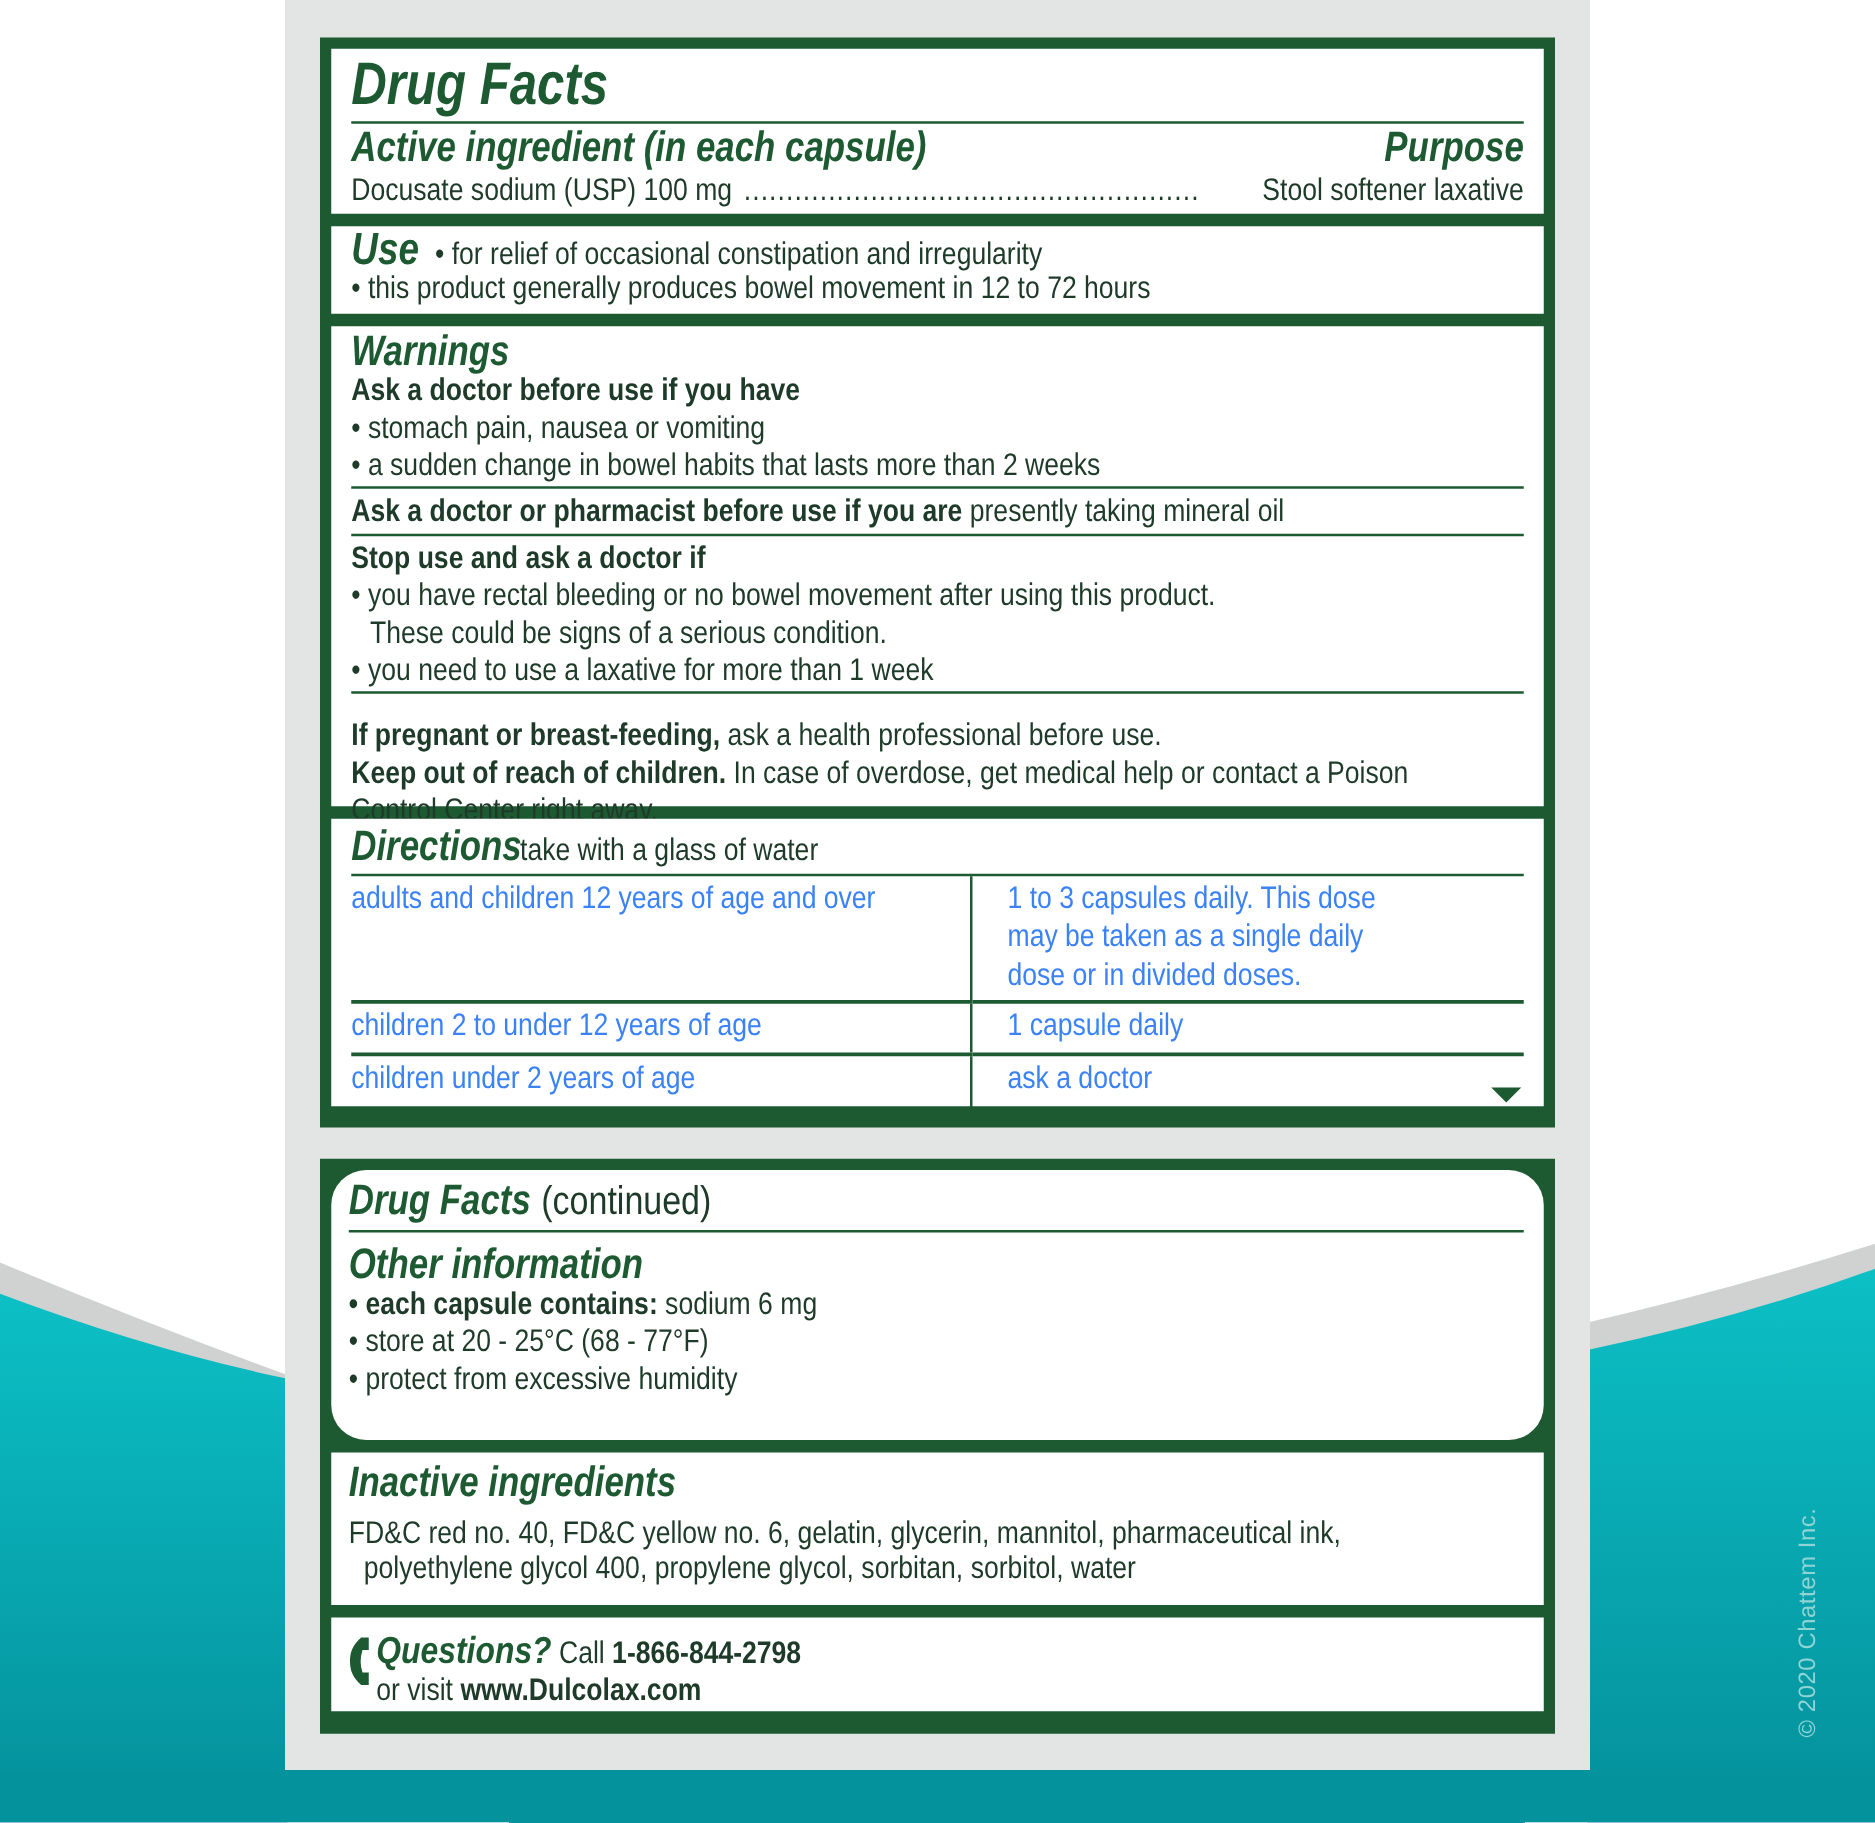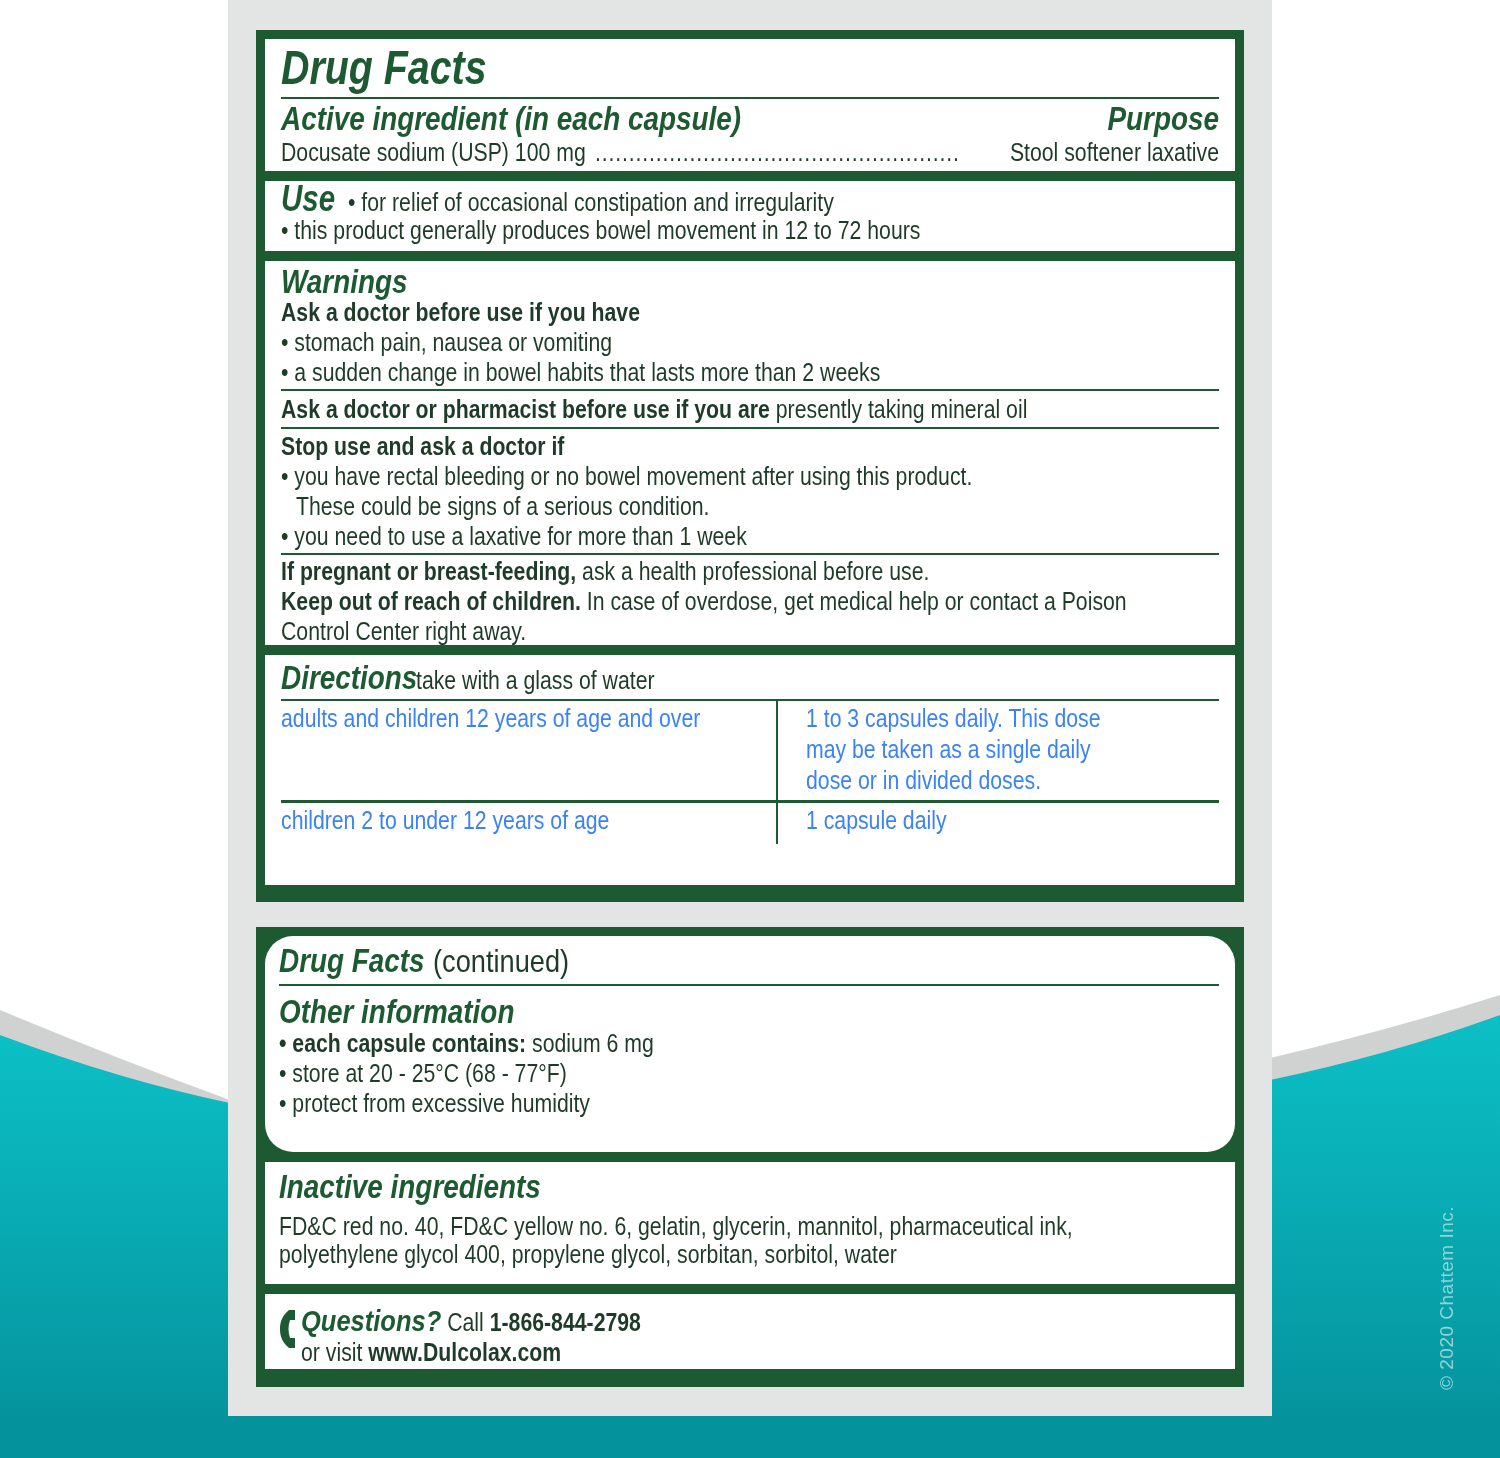--- a/index.html
+++ b/index.html
@@ -104,21 +104,21 @@
     <div class="rule" style="margin-top:2px;"></div>
     <div class="txt" style="height:36px; line-height:36px;">
       <span class="cond"><span class="b">Ask a doctor or pharmacist before use if you are</span><span> presently taking mineral oil</span></span>
     </div>
     <div class="rule"></div>
     <div class="txt" style="margin-top:2px;"><span class="cond b">Stop use and ask a doctor if</span></div>
     <div class="txt"><span class="cond">• you have rectal bleeding or no bowel movement after using this product.</span></div>
     <div class="txt" style="padding-left:15px;"><span class="cond">These could be signs of a serious condition.</span></div>
     <div class="txt"><span class="cond">• you need to use a laxative for more than 1 week</span></div>
     <div class="rule" style="margin-top:2px;"></div>
-    <div class="txt" style="margin-top:1px;"><span class="cond"><span class="b">If pregnant or breast-feeding,</span><span> ask a health professional before use.</span></span></div>
+    <div class="txt" style="margin-top:18px;"><span class="cond"><span class="b">If pregnant or breast-feeding,</span><span> ask a health professional before use.</span></span></div>
     <div class="txt"><span class="cond"><span class="b">Keep out of reach of children.</span><span> In case of overdose, get medical help or contact a Poison</span></span></div>
     <div class="txt"><span class="cond">Control Center right away.</span></div>
   </div>
 
   <div class="section" style="top:625px; height:230px;">
     <div style="height:44px; white-space:nowrap; padding-top:4px;">
       <span class="title" style="font-size:34px; line-height:36px;">Directions</span>
       <span class="txt cond" style="margin-left:-36px;">take with a glass of water</span>
     </div>
     <div class="rule"></div>
@@ -128,20 +128,24 @@
         <td style="width:496px;"><span class="cond">adults and children 12 years of age and over</span></td>
         <td class="c2">
           <div><span class="cond">1 to 3 capsules daily. This dose</span></div>
           <div><span class="cond">may be taken as a single daily</span></div>
           <div><span class="cond">dose or in divided doses.</span></div>
         </td>
       </tr>
       <tr style="height:42px;margin-top:28px;">
         <td><span class="cond">children 2 to under 12 years of age</span></td>
         <td class="c2"><span class="cond">1 capsule daily</span></td>
+      </tr>
+      <tr style="height:46px;">
+        <td><span class="cond">children under 2 years of age</span></td>
+        <td class="c2"><span class="cond">ask a doctor</span><span class="arrow"></span></td>
       </tr>
     </tbody>
       </table>
   </div>
 </div>
 
 <div class="label-box bottom" style="z-index:2;">
   <div class="section" style="top:9px; height:216px; padding-left:14px;border-radius:28px;">
     <div style="height:48px; white-space:nowrap; padding-top:4px;">
       <span class="title" style="font-size:34px; line-height:40px;">Drug Facts</span>
@@ -154,21 +158,21 @@
     <div class="txt"><span class="cond"><span class="b">• each capsule contains:</span><span> sodium 6 mg</span></span></div>
     <div class="txt"><span class="cond">• store at 20 - 25°C (68 - 77°F)</span></div>
     <div class="txt"><span class="cond">• protect from excessive humidity</span></div>
   </div>
 
   <div class="section" style="top:235px; height:122px; padding-left:14px;">
     <div style="height:50px; padding-top:4px;">
       <span class="title" style="font-size:34px; line-height:40px;">Inactive ingredients</span>
     </div>
     <div class="txt" style="line-height:28px;"><span class="cond">FD&amp;C red no. 40, FD&amp;C yellow no. 6, gelatin, glycerin, mannitol, pharmaceutical ink,</span></div>
-    <div class="txt" style="line-height:28px;"><span class="cond">polyethylene glycol 400, propylene glycol, sorbitan, sorbitol, water</span></div>
+    <div class="txt" style="line-height:28px;margin-left:12px;"><span class="cond">polyethylene glycol 400, propylene glycol, sorbitan, sorbitol, water</span></div>
   </div>
 
   <div class="section" style="top:367px; height:75px; padding-left:14px; padding-top:14px;">
     <div style="display:flex; white-space:nowrap;">
       <span class="phone-icon">
         <svg width="18" height="42" viewBox="0 0 18 42">
           <path d="M10,2 L16,2 L16,12 L11,12 C9,18 9,24 11,30 L16,30 L16,40 L10,40 C3,34 1,28 1,21 C1,14 3,8 10,2 Z" fill="#1d5a32"></path>
         </svg>
       </span>
       <div>

